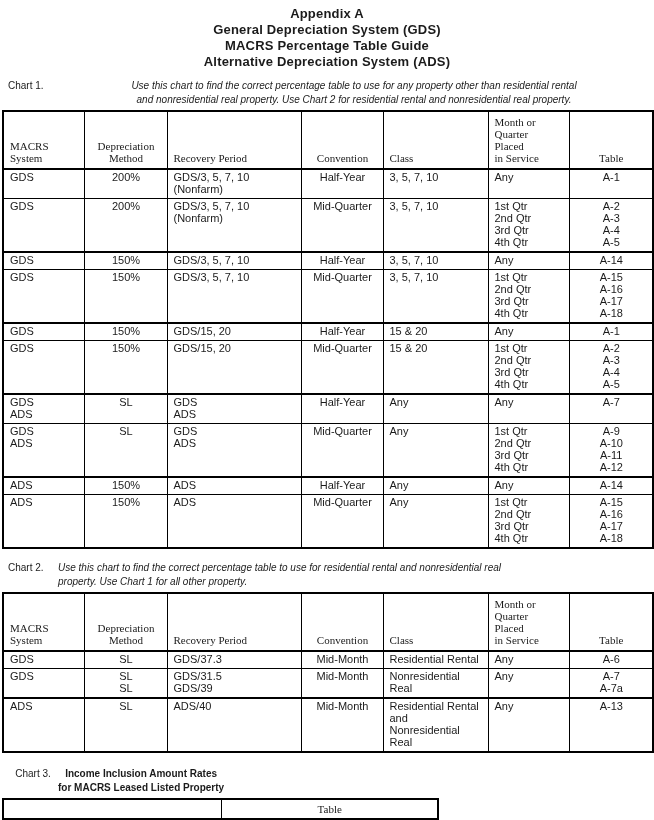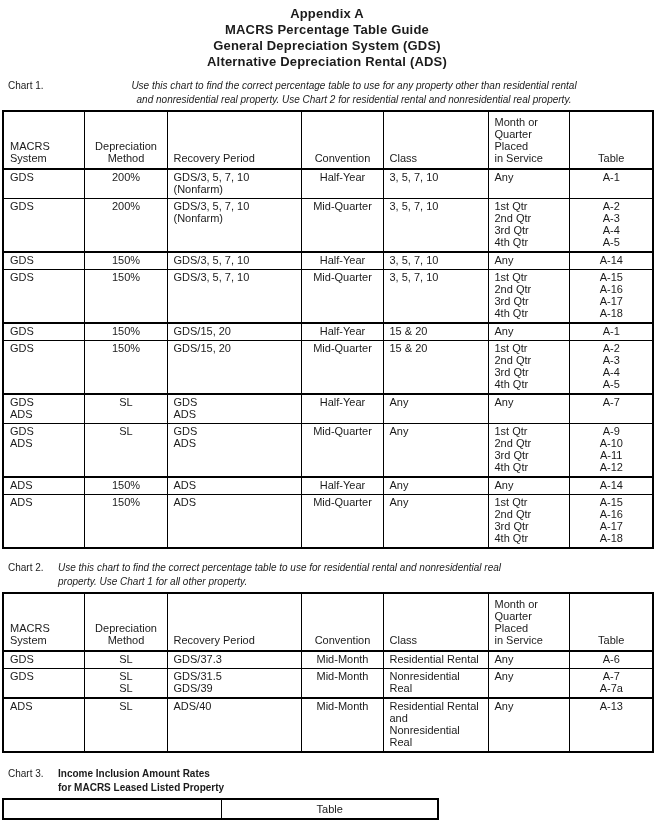--- a/index.html
+++ b/index.html
@@ -27,21 +27,21 @@
     align-items: flex-start;
     margin: 9px 0 4px 8px;
     font-size: 10px;
     line-height: 13.5px;
   }
   .cap-label { flex: none; width: 50px; }
   .cap-text { white-space: pre-line; }
   .cap-italic { font-style: italic; }
   .cap-center { text-align: center; width: 592px; }
   .cap-bold { font-weight: bold; line-height: 14px; }
-  .caption-3 { margin-top: 14px; margin-bottom: 3px; }
+  .caption-3 { margin-top: 14px; margin-bottom: 3px; text-align: center; }
   .caption-2 { margin-top: 12px; }
 
   
   table.grid {
     border-collapse: collapse;
     table-layout: fixed;
     margin-left: 2px;
     border: 2px solid #000;
   }
   table.grid th, table.grid td {
@@ -53,43 +53,44 @@
     vertical-align: top;
     white-space: pre-line;
     text-align: left;
     overflow: hidden;
   }
   table.grid th {
     vertical-align: bottom;
     border-bottom: 2px solid #000;
     padding-top: 4px;
     padding-bottom: 4px;
+    font-family: Liberation Serif, serif;
   }
   table.grid tr.group-start td { border-top: 2px solid #000; }
 
   
   table.cols7 th:nth-child(2), table.cols7 td:nth-child(2),
   table.cols7 th:nth-child(4), table.cols7 td:nth-child(4),
   table.cols7 th:nth-child(7), table.cols7 td:nth-child(7) {
     text-align: center;
   }
   
   table.cols2 th:nth-child(2), table.cols2 td:nth-child(2) { text-align: center; }
   table.cols2 th { padding-top: 3px; padding-bottom: 3px; }
 </style>
 </head>
 <body>
 
 <div class="page">
 
   <header class="doc-title">
     <div>Appendix A</div>
+    <div>General Depreciation System (GDS)</div>
     <div>MACRS Percentage Table Guide</div>
-    <div>General Depreciation System (GDS)</div>
-    <div>Alternative Depreciation Rental (ADS)</div>
+    <div>Alternative Depreciation System (ADS)</div>
   </header>
 
   <div class="caption">
     <span class="cap-label">Chart 1.</span>
     <span class="cap-text cap-italic cap-center">Use this chart to find the correct percentage table to use for any property other than residential rental
 and nonresidential real property. Use Chart 2 for residential rental and nonresidential real property.</span>
   </div>
 
   <table class="grid cols7">
     <colgroup>

